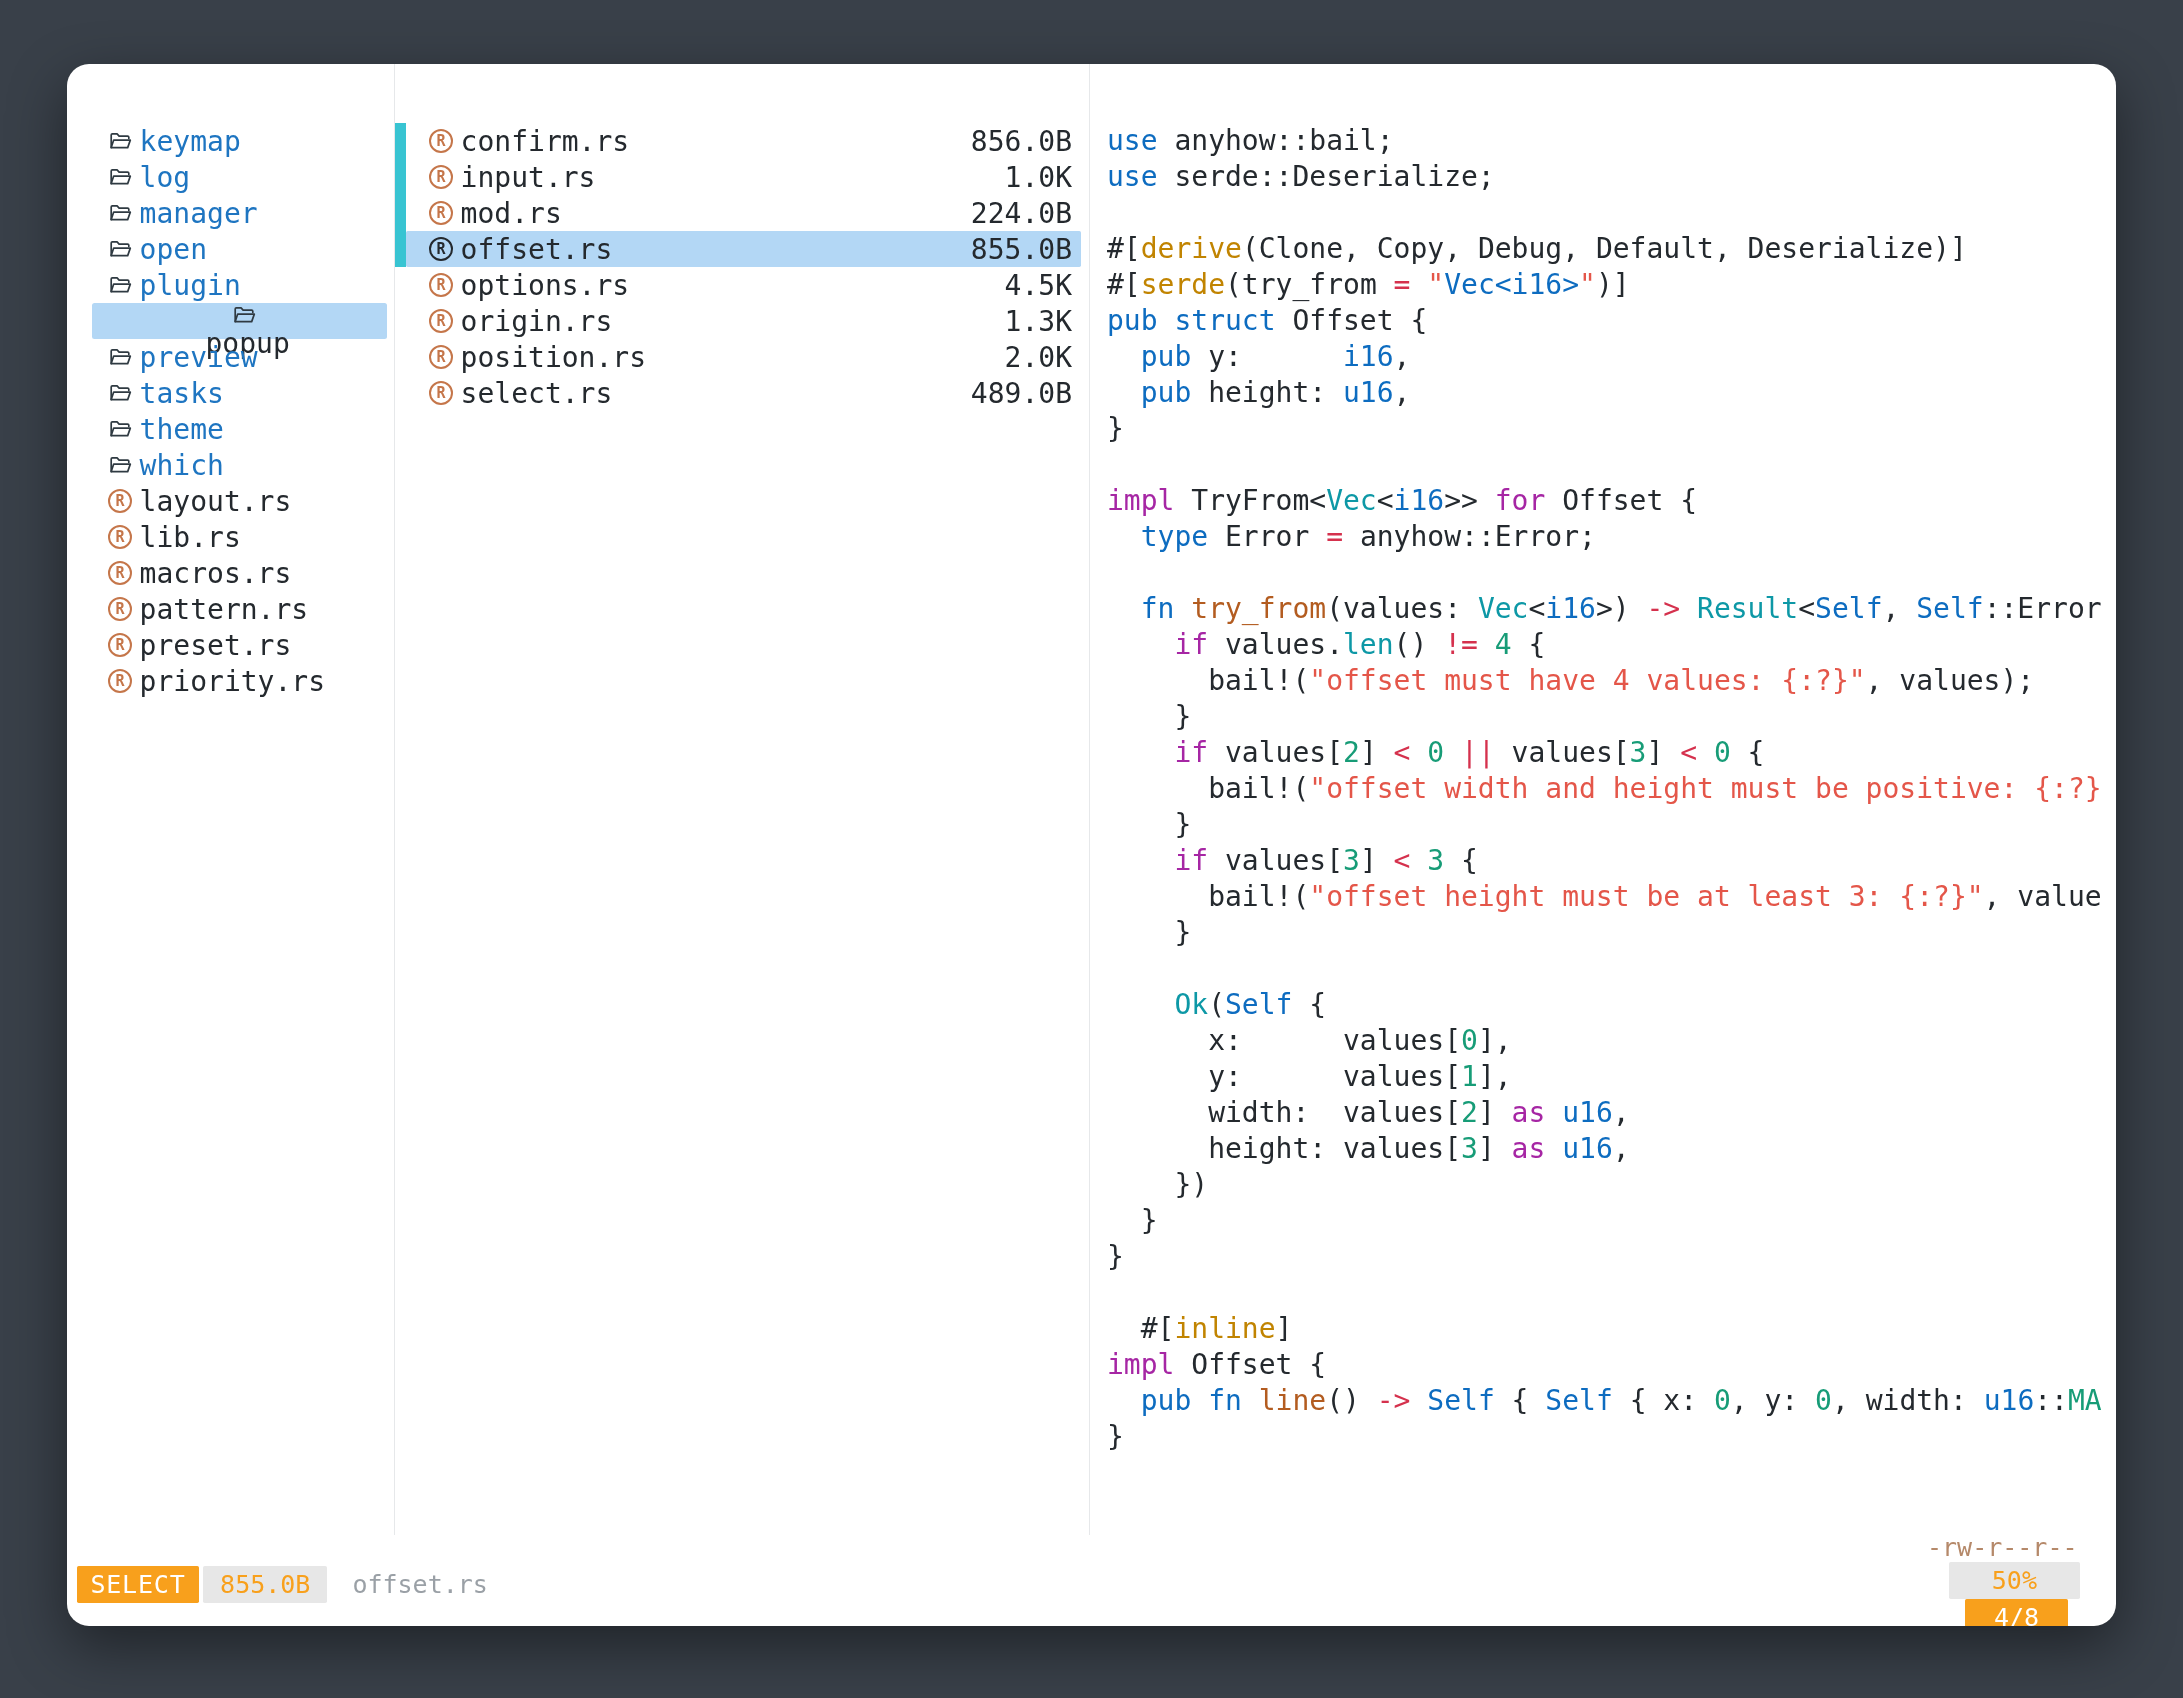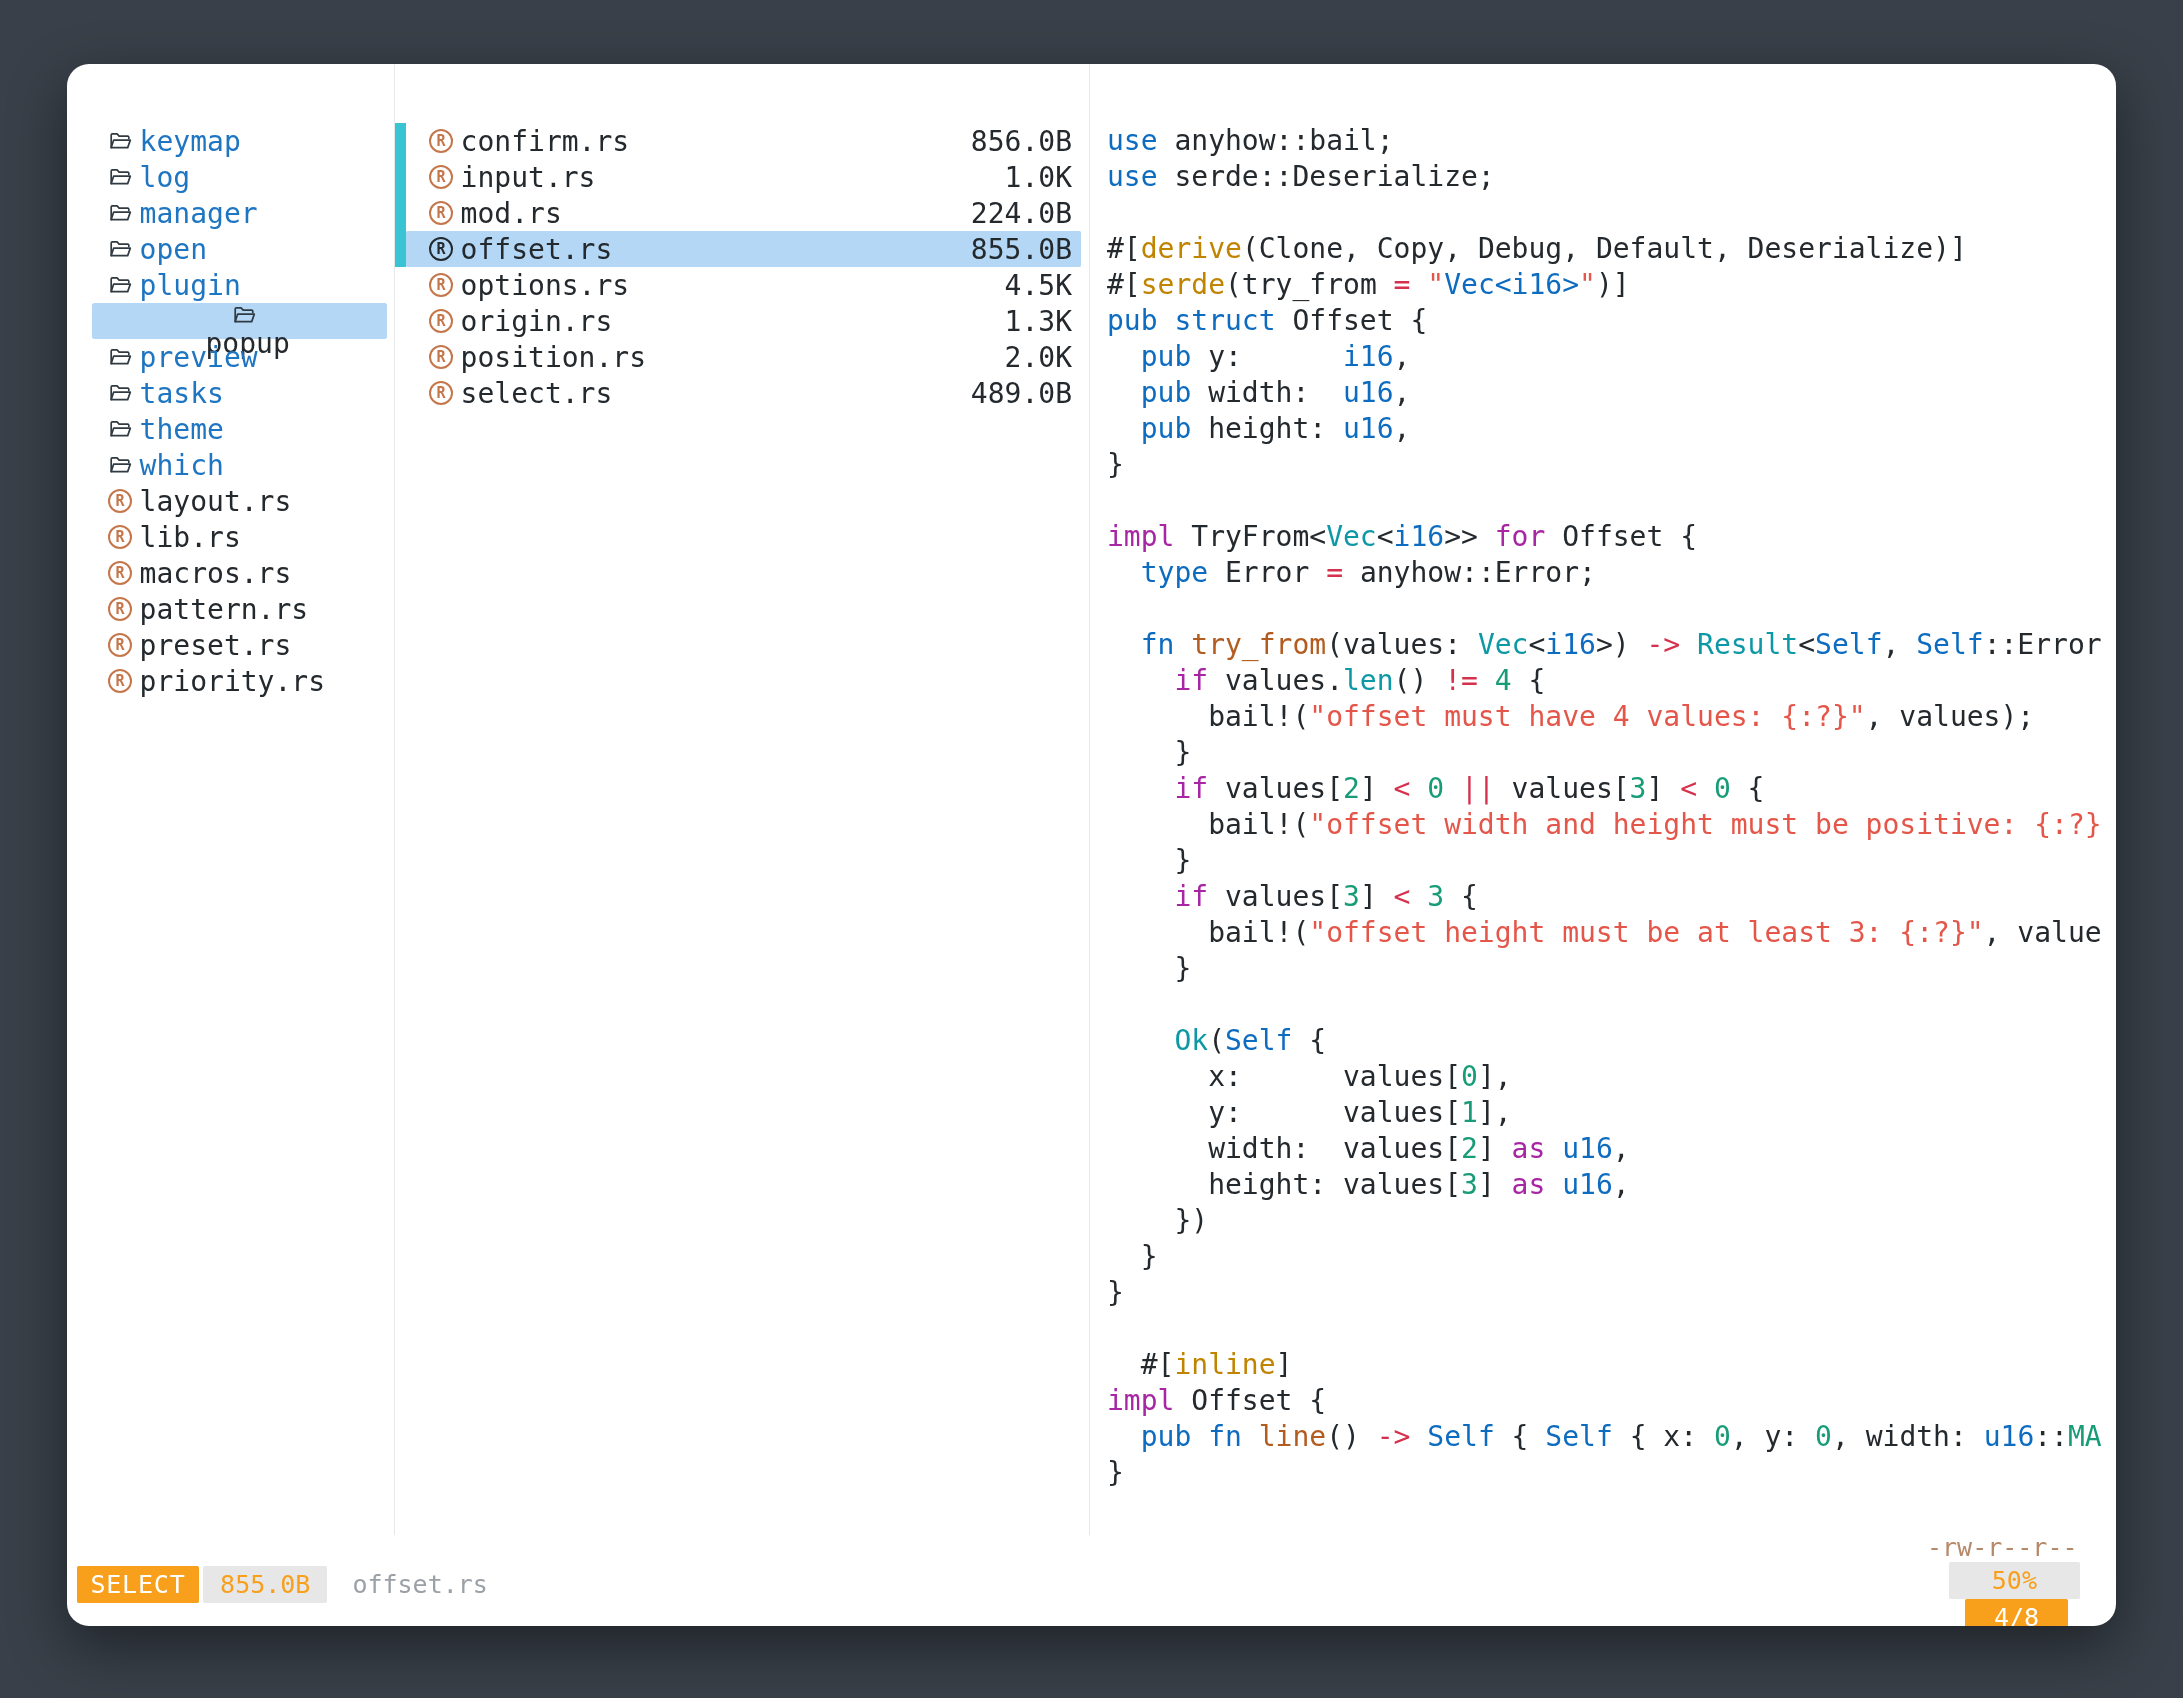--- a/index.html
+++ b/index.html
@@ -263,21 +263,20 @@
       </div>
     <div class="pane pane-preview">
       <div id="code">
           <div class="code-line"><span class="tk-kw">use</span><span class="tk-t"> anyhow::bail;</span></div>
           <div class="code-line"><span class="tk-kw">use</span><span class="tk-t"> serde::Deserialize;</span></div>
           <div class="code-line"></div>
           <div class="code-line"><span class="tk-t">#[</span><span class="tk-attr">derive</span><span class="tk-t">(Clone, Copy, Debug, Default, Deserialize)]</span></div>
           <div class="code-line"><span class="tk-t">#[</span><span class="tk-attr">serde</span><span class="tk-t">(try_from </span><span class="tk-op">=</span><span class="tk-t"> </span><span class="tk-str">"</span><span class="tk-kw">Vec&lt;i16&gt;</span><span class="tk-str">"</span><span class="tk-t">)]</span></div>
           <div class="code-line"><span class="tk-kw">pub struct</span><span class="tk-t"> Offset {</span></div>
           <div class="code-line"><span class="tk-t">  </span><span class="tk-kw">pub</span><span class="tk-t"> y:      </span><span class="tk-kw">i16</span><span class="tk-t">,</span></div>
-          <div class="code-line"><span class="tk-t">  </span><span class="tk-kw">pub</span><span class="tk-t"> width:  </span><span class="tk-kw">u16</span><span class="tk-t">,</span></div>
           <div class="code-line"><span class="tk-t">  </span><span class="tk-kw">pub</span><span class="tk-t"> height: </span><span class="tk-kw">u16</span><span class="tk-t">,</span></div>
           <div class="code-line"><span class="tk-t">}</span></div>
           <div class="code-line"></div>
           <div class="code-line"><span class="tk-pur">impl</span><span class="tk-t"> TryFrom&lt;</span><span class="tk-teal">Vec</span><span class="tk-t">&lt;</span><span class="tk-kw">i16</span><span class="tk-t">&gt;&gt; </span><span class="tk-pur">for</span><span class="tk-t"> Offset {</span></div>
           <div class="code-line"><span class="tk-t">  </span><span class="tk-kw">type</span><span class="tk-t"> Error </span><span class="tk-op">=</span><span class="tk-t"> anyhow::Error;</span></div>
           <div class="code-line"></div>
           <div class="code-line"><span class="tk-t">  </span><span class="tk-kw">fn</span><span class="tk-t"> </span><span class="tk-fn">try_from</span><span class="tk-t">(values: </span><span class="tk-teal">Vec</span><span class="tk-t">&lt;</span><span class="tk-kw">i16</span><span class="tk-t">&gt;) </span><span class="tk-op">-&gt;</span><span class="tk-t"> </span><span class="tk-teal">Result</span><span class="tk-t">&lt;</span><span class="tk-kw">Self</span><span class="tk-t">, </span><span class="tk-kw">Self</span><span class="tk-t">::Error</span></div>
           <div class="code-line"><span class="tk-t">    </span><span class="tk-pur">if</span><span class="tk-t"> values.</span><span class="tk-teal">len</span><span class="tk-t">() </span><span class="tk-op">!=</span><span class="tk-t"> </span><span class="tk-num">4</span><span class="tk-t"> {</span></div>
           <div class="code-line"><span class="tk-t">      bail!(</span><span class="tk-str">"offset must have 4 values: {:?}"</span><span class="tk-t">, values);</span></div>
           <div class="code-line"><span class="tk-t">    }</span></div>

